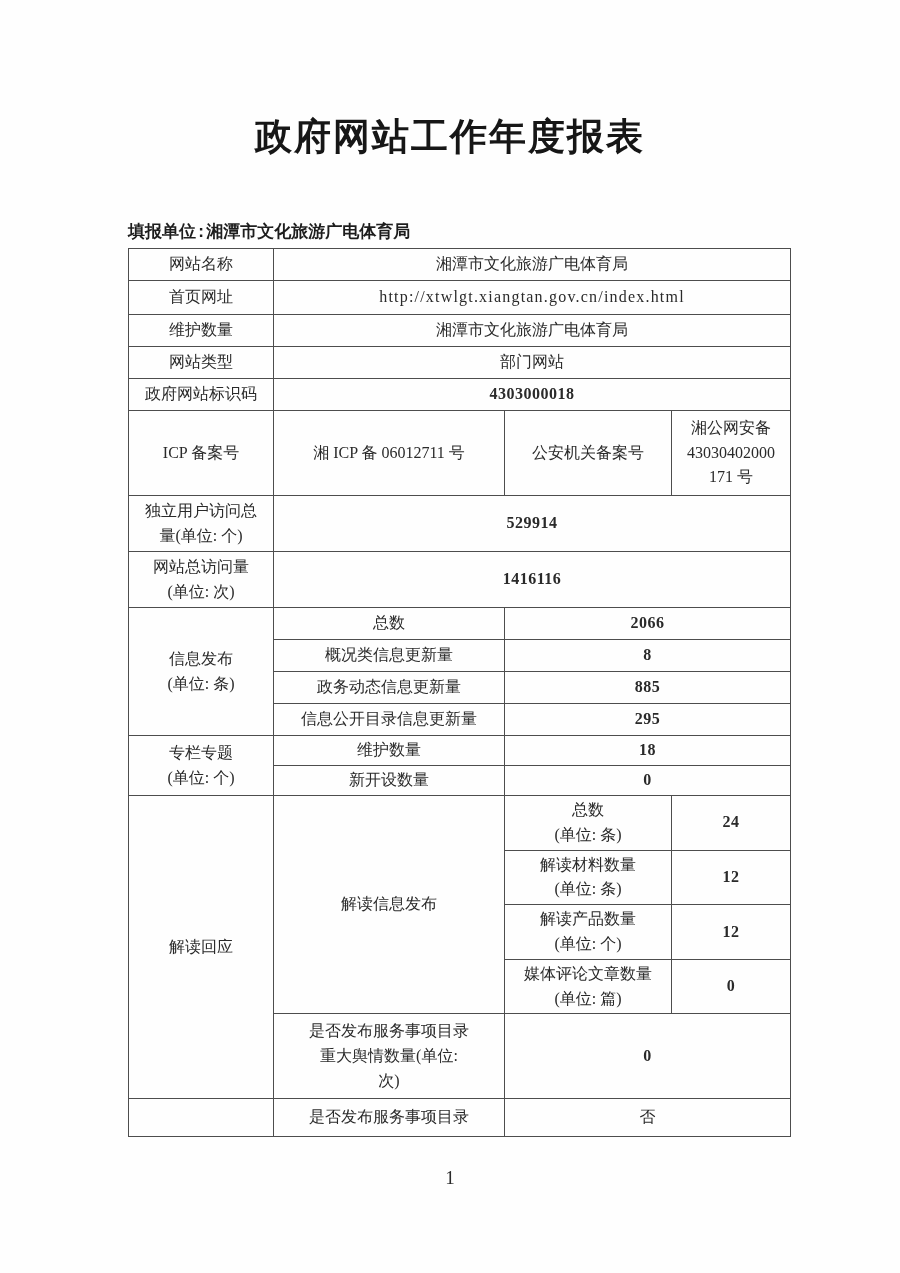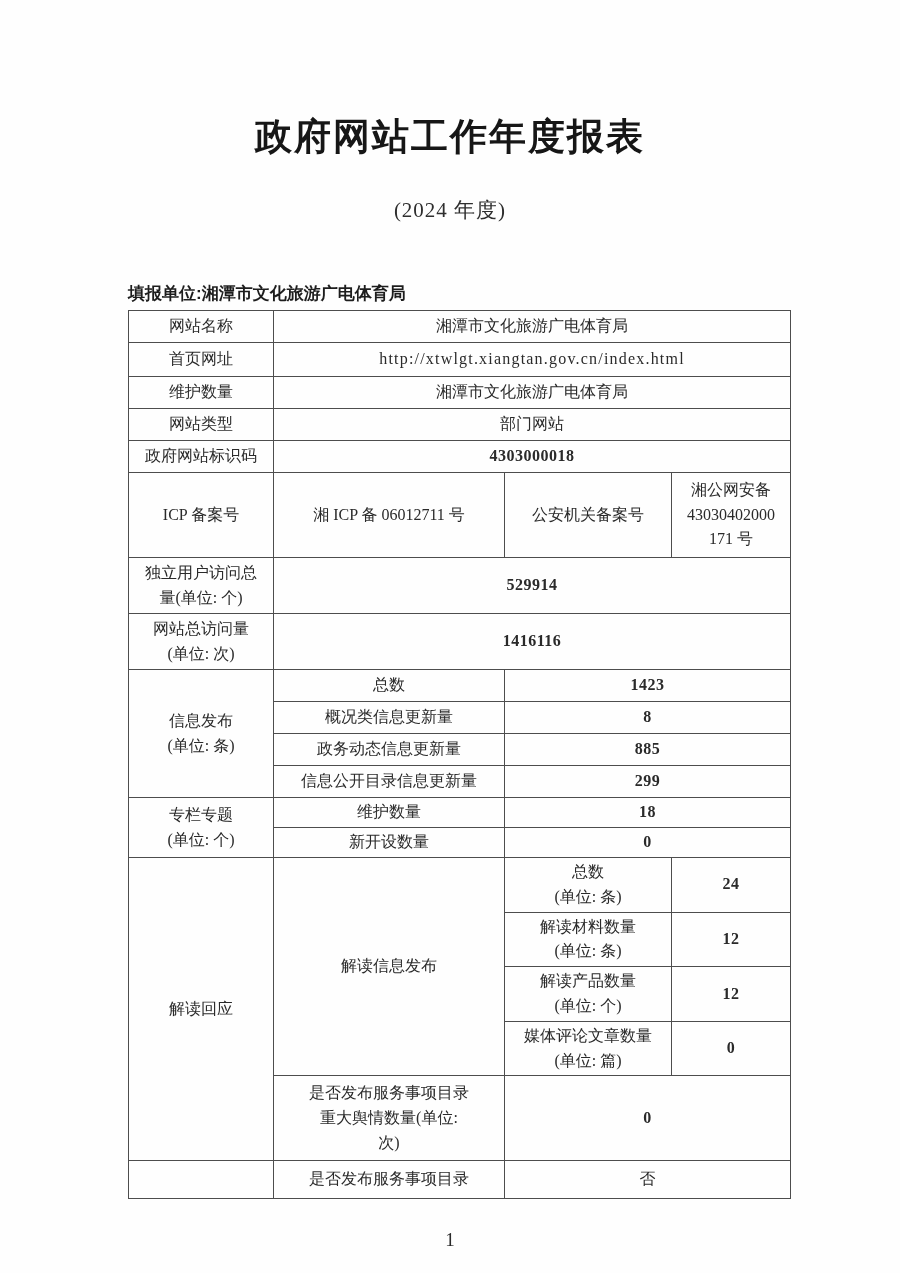--- a/index.html
+++ b/index.html
@@ -26,21 +26,21 @@
   }
   .doc-subtitle {
     margin-top: 34px;
     text-align: center;
     font-size: 21px;
     letter-spacing: 1px;
     color: #2e2e2e;
   }
   .unit-line {
     margin: 58px 0 5px 128px;
-    font-family: Liberation Sans, sans-serif;
+    font-family: Liberation Mono, monospace;
     font-weight: bold;
     font-size: 17px;
     color: #1d1d1d;
   }
   table.report {
     margin-left: 128px;
     width: 662px;
     border-collapse: collapse;
     table-layout: fixed;
   }
@@ -63,21 +63,20 @@
     font-size: 19px;
     color: #2a2a2a;
   }
 </style>
 </head>
 <body>
 
 <div class="page">
 
   <div class="doc-title">政府网站工作年度报表</div>
-  <div class="doc-subtitle">(2024 年度)</div>
   <div class="unit-line">填报单位:湘潭市文化旅游广电体育局</div>
 
   <table class="report">
     <colgroup>
       <col style="width:145px">
         <col style="width:231px">
         <col style="width:167px">
         <col style="width:119px">
     </colgroup>
     <tbody>
@@ -117,33 +116,33 @@
       <tr style="height:56px">
         <td>网站总访问量
 (单位: 次)</td>
         <td colspan="3" class="num">1416116</td>
       </tr>
 
       <tr style="height:32px">
         <td rowspan="4">信息发布
 (单位: 条)</td>
         <td>总数</td>
-        <td colspan="2" class="num">1423</td>
+        <td colspan="2" class="num">2066</td>
       </tr>
       <tr style="height:32px">
         <td>概况类信息更新量</td>
         <td colspan="2" class="num">8</td>
       </tr>
       <tr style="height:32px">
         <td>政务动态信息更新量</td>
         <td colspan="2" class="num">885</td>
       </tr>
       <tr style="height:32px">
         <td>信息公开目录信息更新量</td>
-        <td colspan="2" class="num">299</td>
+        <td colspan="2" class="num">295</td>
       </tr>
 
       <tr style="height:30px">
         <td rowspan="2">专栏专题
 (单位: 个)</td>
         <td>维护数量</td>
         <td colspan="2" class="num">18</td>
       </tr>
       <tr style="height:30px">
         <td>新开设数量</td>

